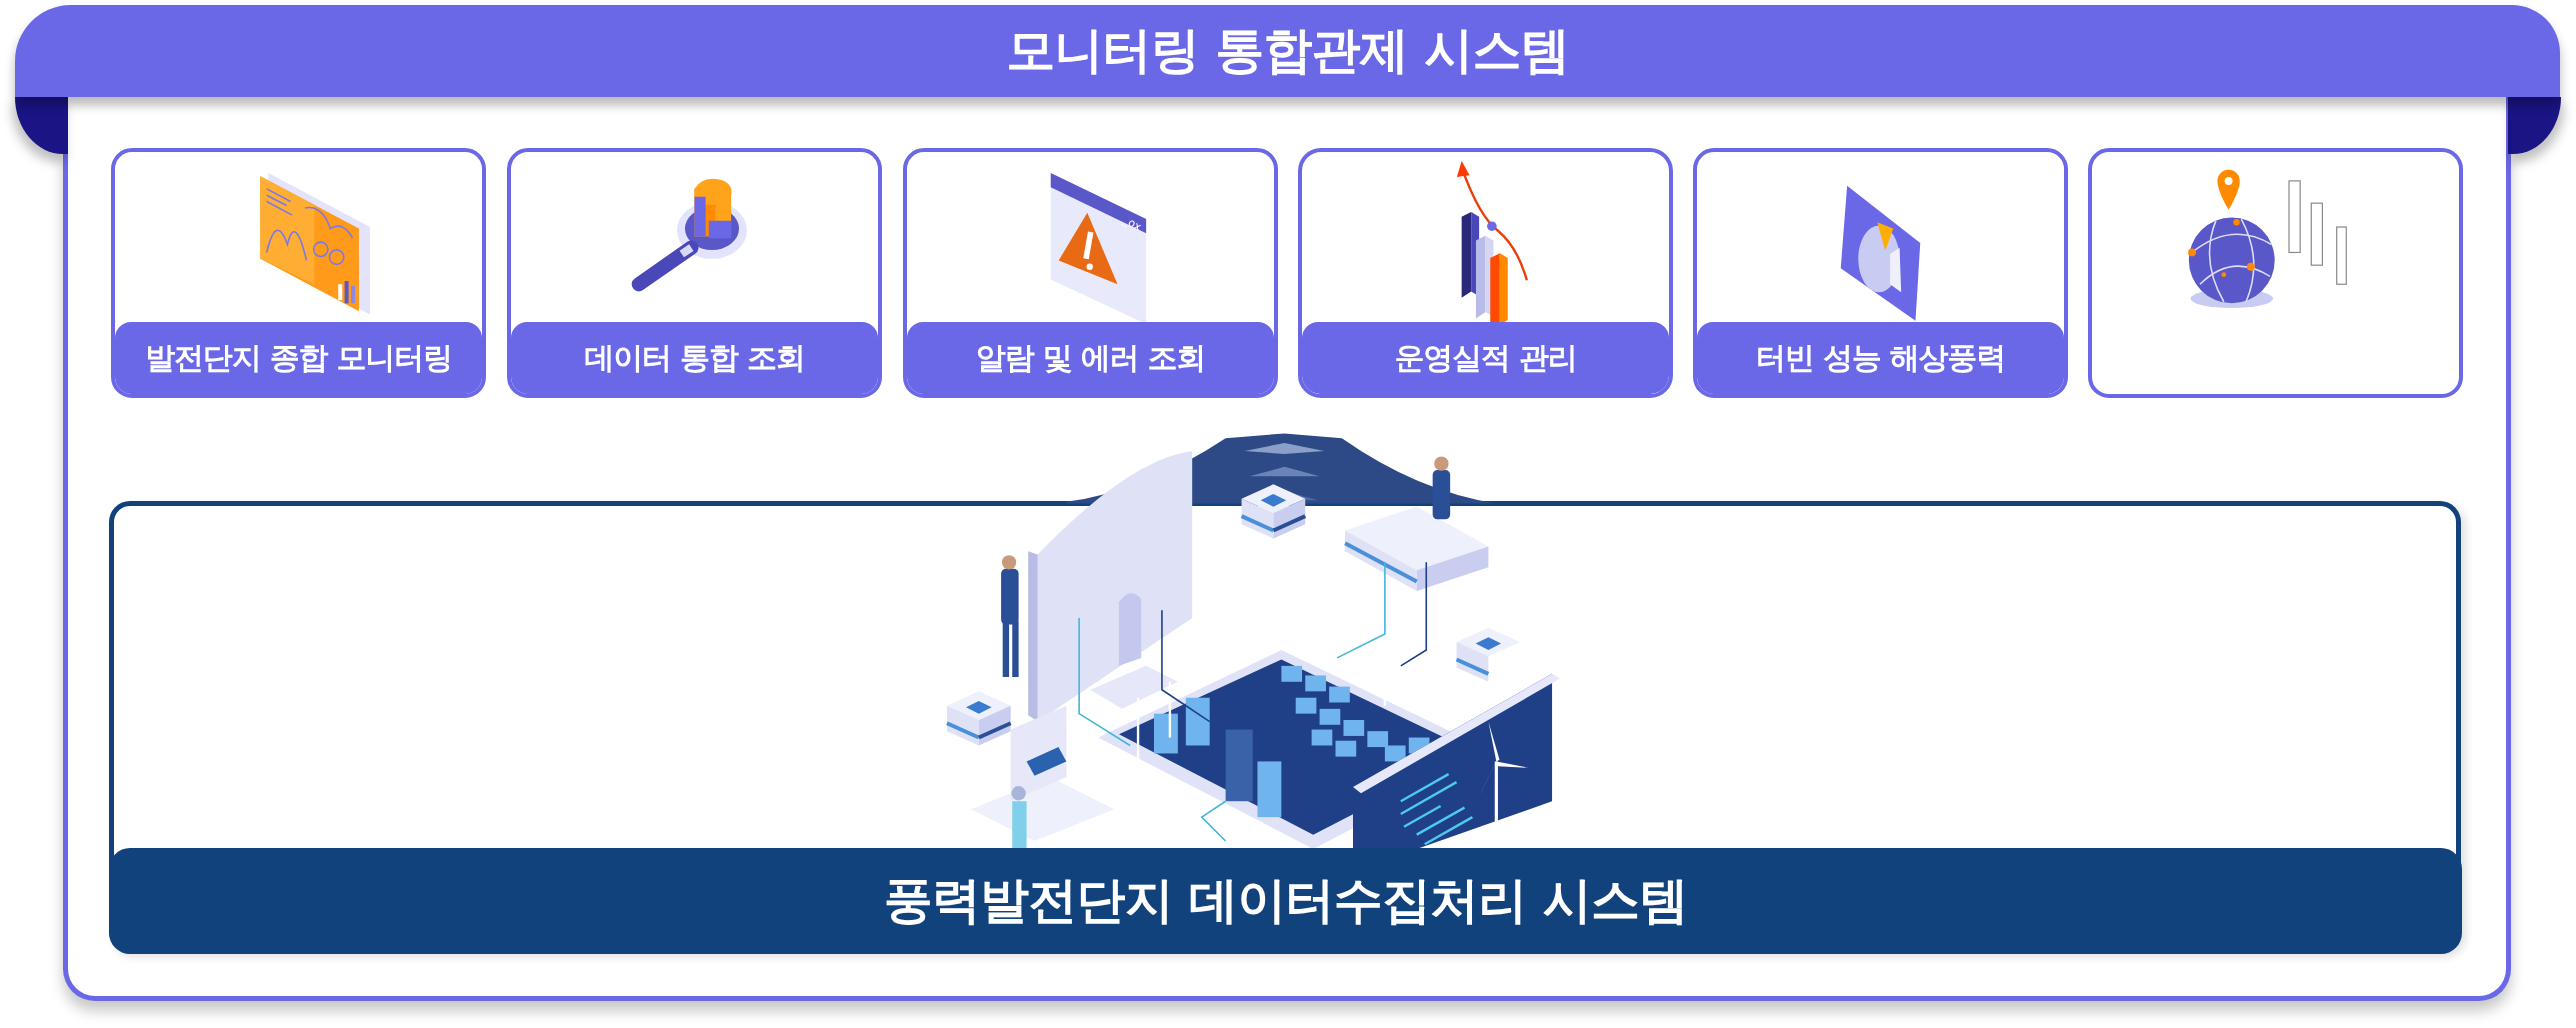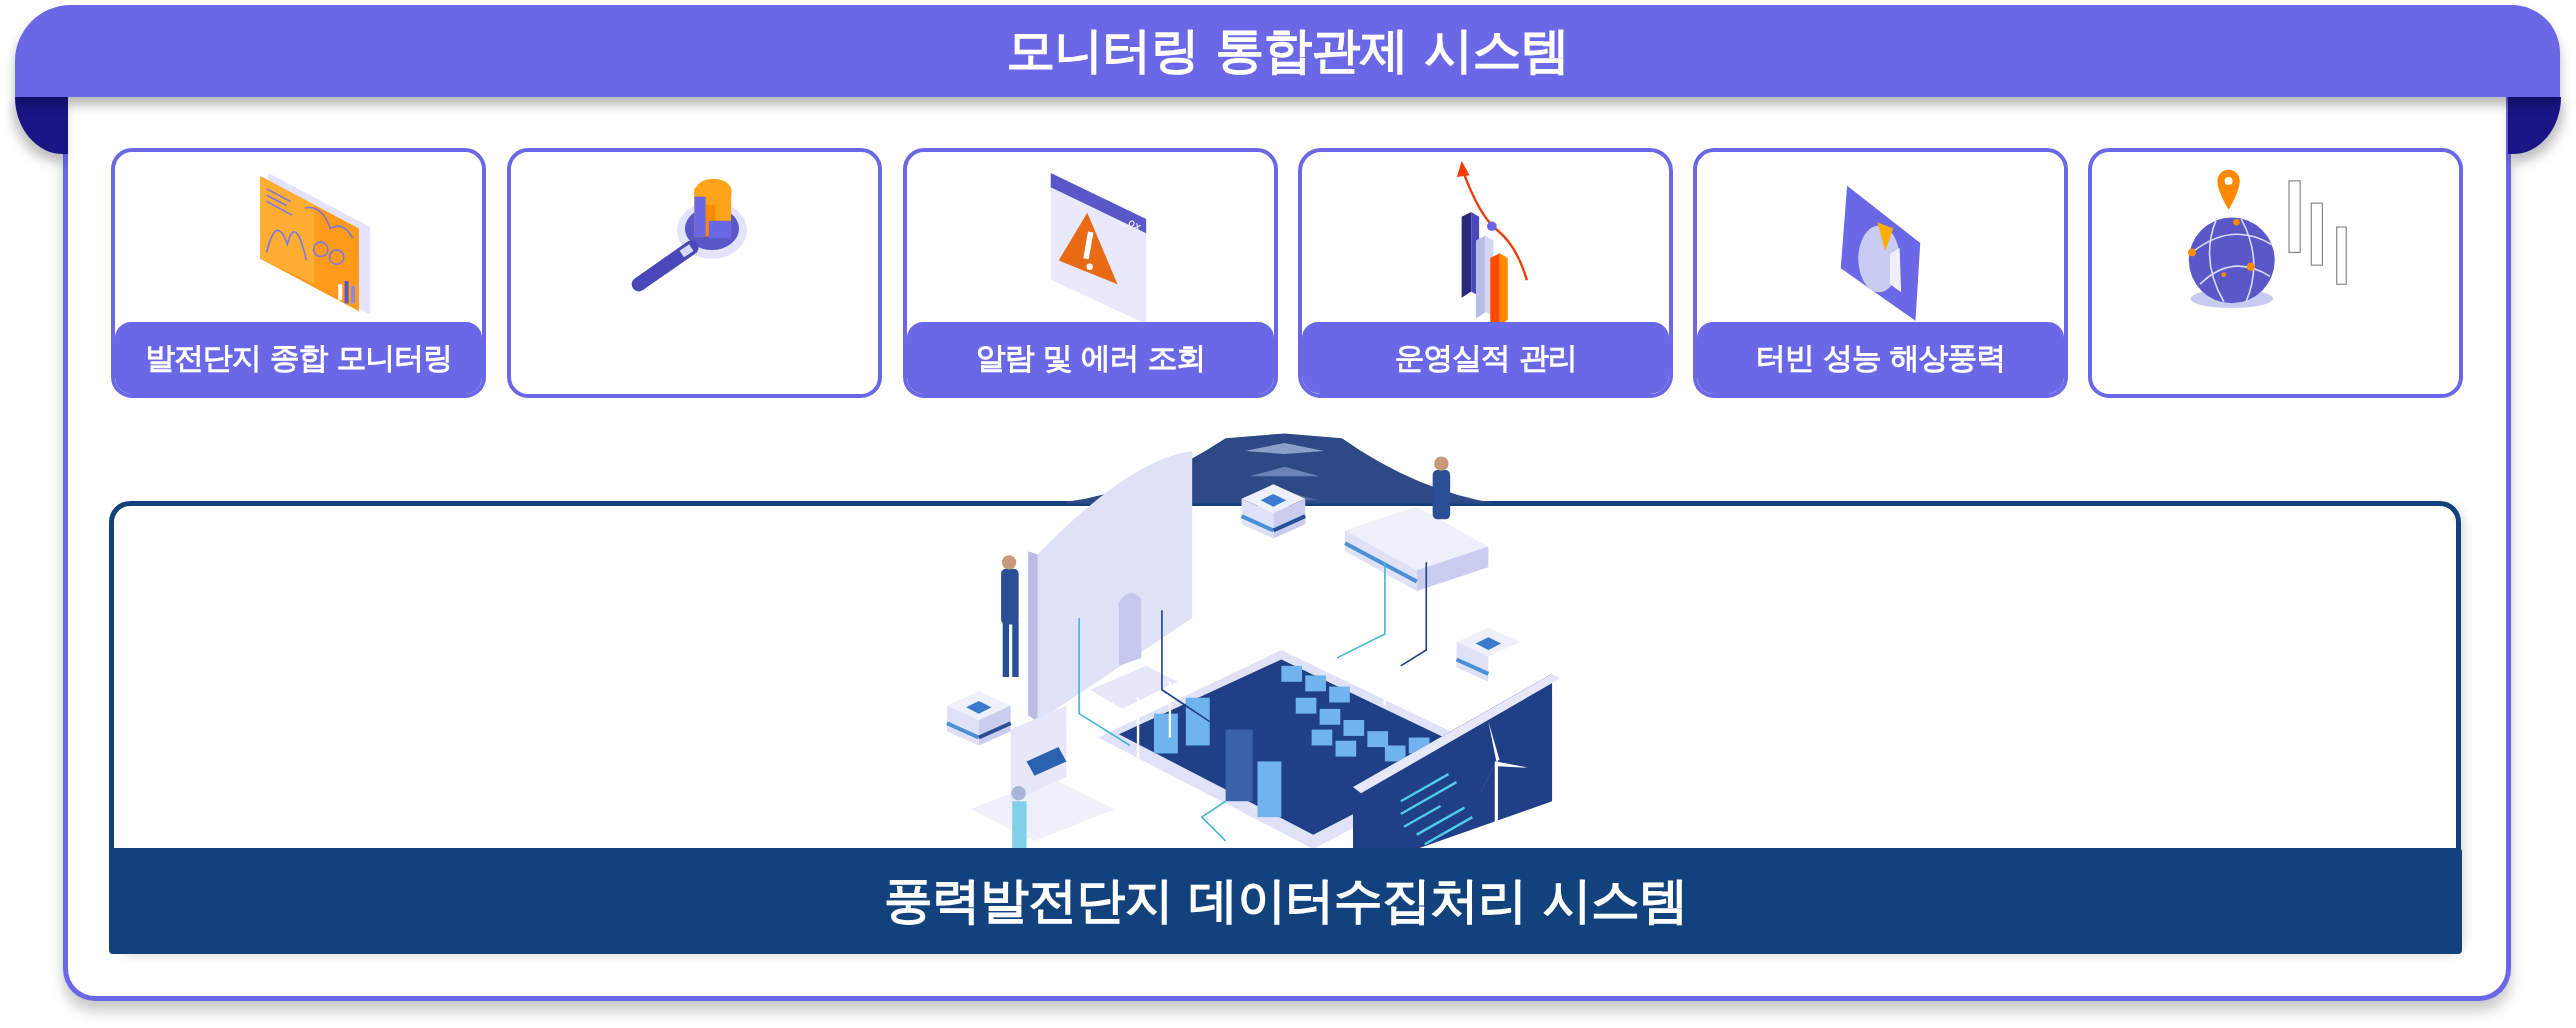--- a/index.html
+++ b/index.html
@@ -16,21 +16,21 @@
   .frame { left:63px; top:88px; width:2438px; height:908px; border:5.6px solid #6a68e6; border-top:none;
            border-radius:0 0 32px 32px; background:#fff; box-shadow:0 9.5px 14.3px rgba(0,0,0,0.22); z-index:1; }
   .card { top:148px; width:367px; height:242px; border:4px solid #6a68e6; border-radius:21px;
           background:#fff; overflow:hidden; z-index:4; }
   .card-icon { position:absolute; left:0; right:0; top:6.4px; height:172px; display:flex; align-items:center; justify-content:center; }
   .card-label { position:absolute; left:0; right:0; bottom:0; height:72px; background:#6a68e6;
                 border-radius:16px 16px 0 0; color:#fff; font-size:30px; font-weight:bold;
                 display:flex; align-items:center; justify-content:center; letter-spacing:-1.2px; }
   .lower { left:109px; top:501px; width:2342px; height:446px; border:5.6px solid #12427c; border-bottom:none;
            border-radius:21px 21px 21px 21px; background:#fff; z-index:4; box-shadow:4.8px 4.8px 8px rgba(0,0,0,0.12); }
-  .caption { left:109px; top:848px; width:2353px; height:106px; background:#12427c; border-radius:4px;
+  .caption { left:109px; top:848px; width:2353px; height:106px; background:#12427c; border-radius:21px;
              z-index:6; display:flex; align-items:center; justify-content:center; }
   .caption-text { color:#fff; font-size:49px; font-weight:bold; letter-spacing:-0.8px; }
   .illus { left:939px; top:427px; width:629px; height:422px; z-index:5; }
 </style>
 </head>
 <body>
 
 <div class="abs banner">
   <span class="banner-title">모니터링 통합관제 시스템</span>
 </div>
@@ -68,20 +68,21 @@
       <ellipse cx="122" cy="82" rx="44" ry="36" fill="#e3e4fb"></ellipse>
       <ellipse cx="122" cy="80" rx="34" ry="27" fill="#5a58c8"></ellipse>
       <path d="M100,30 h46 v60 h-46z" fill="#ff8a00"></path>
       <path d="M100,30 Q110,14 130,18 Q150,22 146,40 v50 h-20 v-40 h-26z" fill="#ffa31a"></path>
       <path d="M100,40 h14 v50 h-14z" fill="#6a68e6"></path>
       <path d="M118,70 h28 v22 h-28z" fill="#6a68e6"></path>
       <line x1="96" y1="104" x2="30" y2="150" stroke="#4a48b8" stroke-width="18" stroke-linecap="round"></line>
       <line x1="96" y1="104" x2="84" y2="112" stroke="#d8d9f6" stroke-width="10"></line>
     </svg>
   </div>
+  <div class="card-label">데이터 통합 조회</div>
 </div>
 
 <div class="abs card" style="left:903px;">
   <div class="card-icon">
     <svg width="159" height="159" viewBox="0 0 200 200">
       <polygon points="50,10 170,68 170,200 50,144" fill="#e8e9fb"></polygon>
       <polygon points="50,10 170,68 170,86 50,28" fill="#5a58c8"></polygon>
       <text x="140" y="72" fill="#fff" font-size="14" font-family="DejaVu Sans, sans-serif" transform="rotate(28 140 72)">_ox</text>
       <polygon points="96,60 134,150 60,120" fill="#e86a14"></polygon>
       <rect x="94" y="84" width="7" height="34" fill="#fff" transform="rotate(10 97 100)"></rect>

